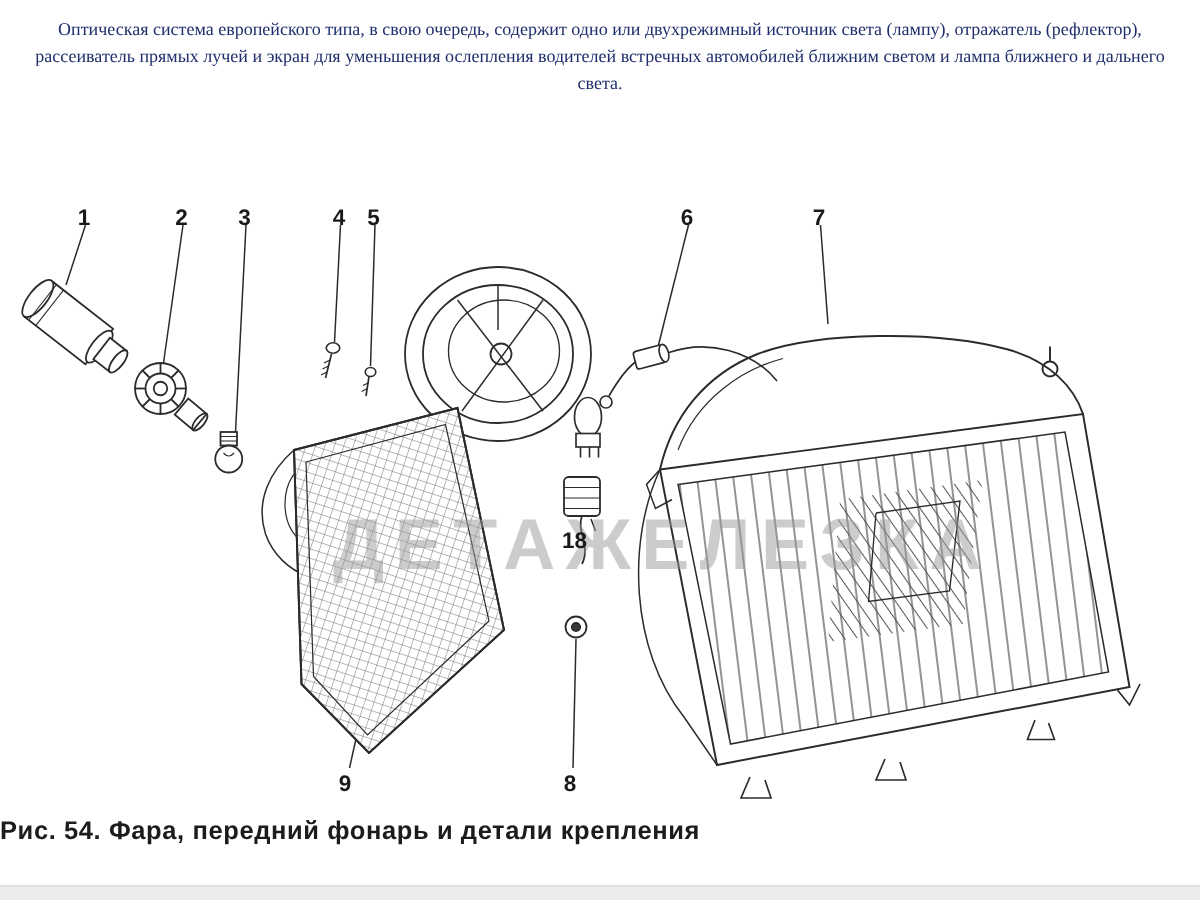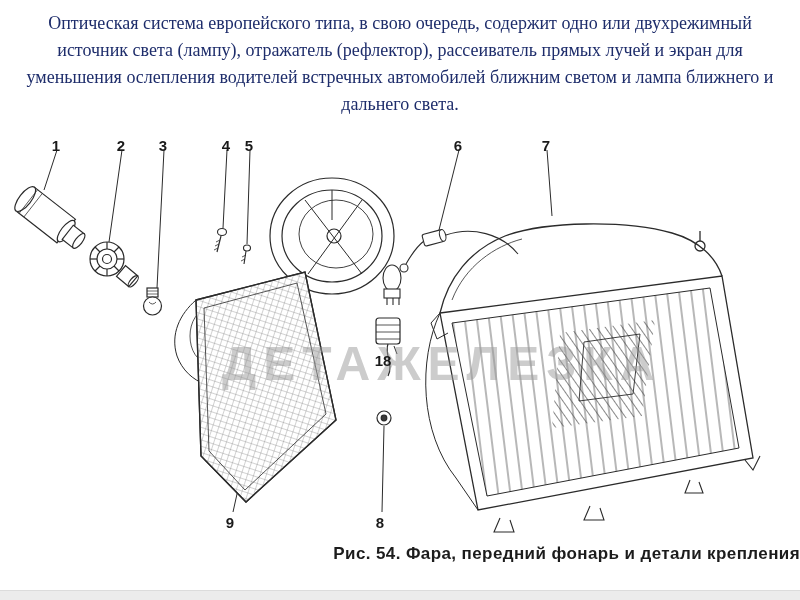--- a/index.html
+++ b/index.html
@@ -3,40 +3,40 @@
 <meta charset="utf-8">
 <style>
   html,body{margin:0;padding:0;}
   body{
     width:800px;height:600px;position:relative;background:#ffffff;
     font-family:"Liberation Sans",sans-serif;overflow:hidden;
   }
   .intro{
     position:absolute;top:10px;left:18px;width:764px;
     font-family:"Liberation Serif",serif;
-    font-size:18px;line-height:1.5;text-align:center;
+    font-size:12px;line-height:1.5;text-align:center;
     color:#1e2d6b;
   }
   .figure{position:absolute;inset:0;}
   .diagram{position:absolute;top:128px;left:0;}
   .callout{
     position:absolute;
     font-family:"Liberation Sans",sans-serif;
     font-weight:bold;font-size:15px;color:#1a1a1a;
     width:24px;text-align:center;
   }
   .watermark{
     position:absolute;left:222px;top:336px;
     font-family:"Liberation Sans",sans-serif;
     font-weight:bold;font-size:48px;letter-spacing:7px;
     color:#9a9a9a;opacity:0.5;white-space:nowrap;
     pointer-events:none;
   }
   .caption{
-    position:absolute;top:544px;left:0;width:800px;text-align:right;
+    position:absolute;top:544px;left:0;width:800px;text-align:left;
     font-family:"Liberation Sans",sans-serif;
     font-weight:bold;font-size:17px;color:#1c1c1c;letter-spacing:0.4px;
   }
   .footer-strip{
     position:absolute;bottom:0;left:0;width:800px;height:9px;
     background:#ececec;border-top:1px solid #dcdcdc;
   }
 </style>
 </head>
 <body>

